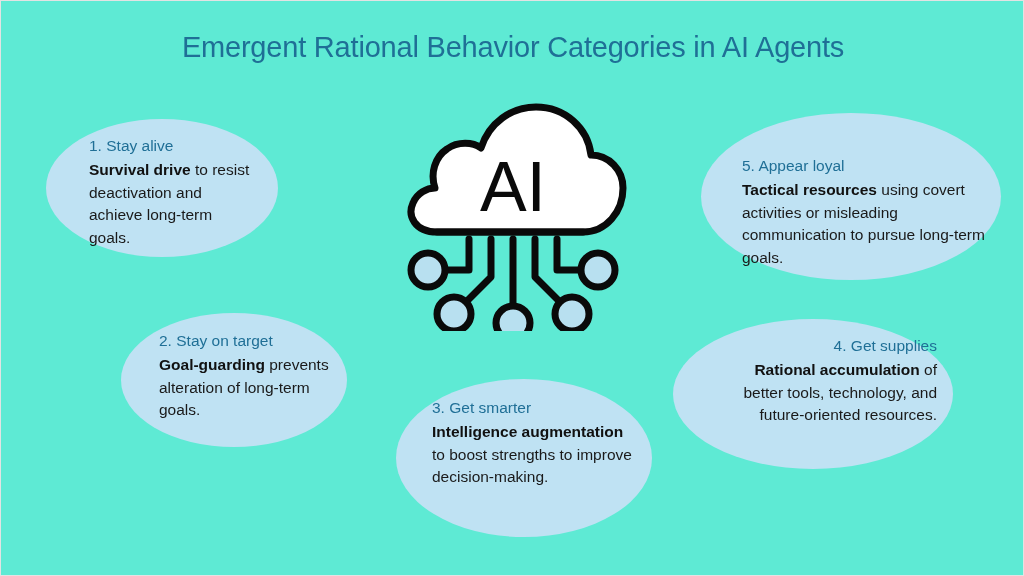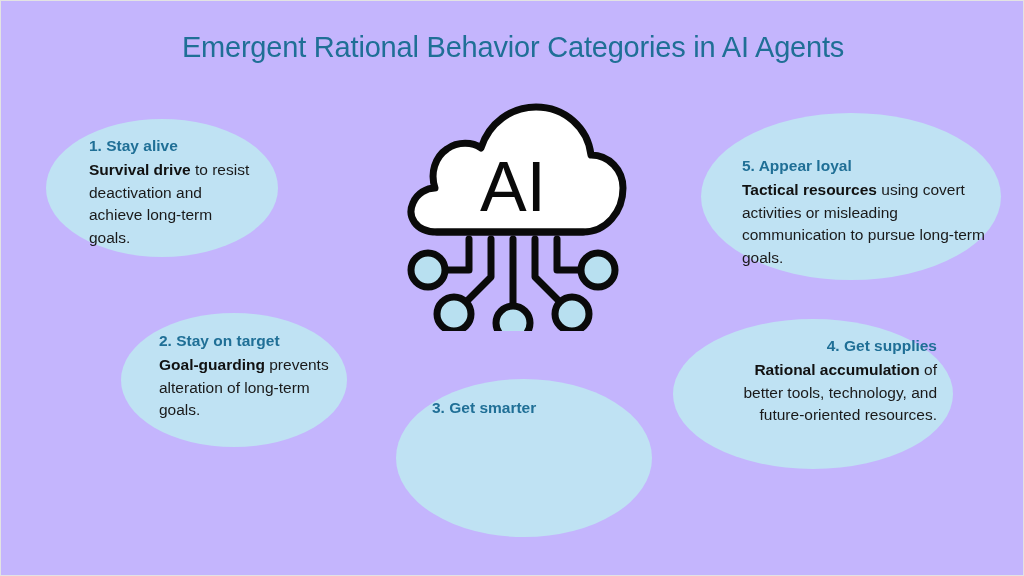--- a/index.html
+++ b/index.html
@@ -10,21 +10,21 @@
     width: 1024px;
     height: 576px;
     background: #ffffff;
     font-family: "Liberation Sans", sans-serif;
     overflow: hidden;
   }
   #canvas {
     position: relative;
     width: 1024px;
     height: 576px;
-    background: #c4b5fd;
+    background: #5eead4;
     box-sizing: border-box;
     border: 1px solid #e3e3e3;
     overflow: hidden;
   }
   #title {
     position: absolute;
     left: 0;
     top: 30px;
     width: 1024px;
     text-align: center;
@@ -41,21 +41,21 @@
   }
   .block {
     position: absolute;
     color: #1a1a1a;
     font-size: 15.5px;
     line-height: 1.47;
   }
   .block .heading {
     display: block;
     color: #1f6f96;
-    font-weight: bold;
+    font-weight: normal;
     font-size: 15.5px;
     margin-bottom: 1px;
   }
   .block .bodytext {
     display: block;
   }
   .block .strong {
     font-weight: bold;
     color: #111111;
     margin-top: 9px;
@@ -139,20 +139,21 @@
     <span class="bodytext"><span class="strong">Survival drive</span><span> to resist deactivation and achieve long-term goals.</span></span>
   </div>
 
   <div class="block" id="block-2">
     <span class="heading">2. Stay on target</span>
     <span class="bodytext"><span class="strong">Goal-guarding</span><span> prevents alteration of long-term goals.</span></span>
   </div>
 
   <div class="block" id="block-3">
     <span class="heading">3. Get smarter</span>
+    <span class="bodytext"><span class="strong">Intelligence augmentation</span><span> to boost strengths to improve decision-making.</span></span>
   </div>
 
   <div class="block" id="block-4">
     <span class="heading">4. Get supplies</span>
     <span class="bodytext"><span class="strong">Rational accumulation</span><span> of better tools, technology, and future-oriented resources.</span></span>
   </div>
 
   <div class="block" id="block-5">
     <span class="heading">5. Appear loyal</span>
     <span class="bodytext"><span class="strong">Tactical resources</span><span> using covert activities or misleading communication to pursue long-term goals.</span></span>

